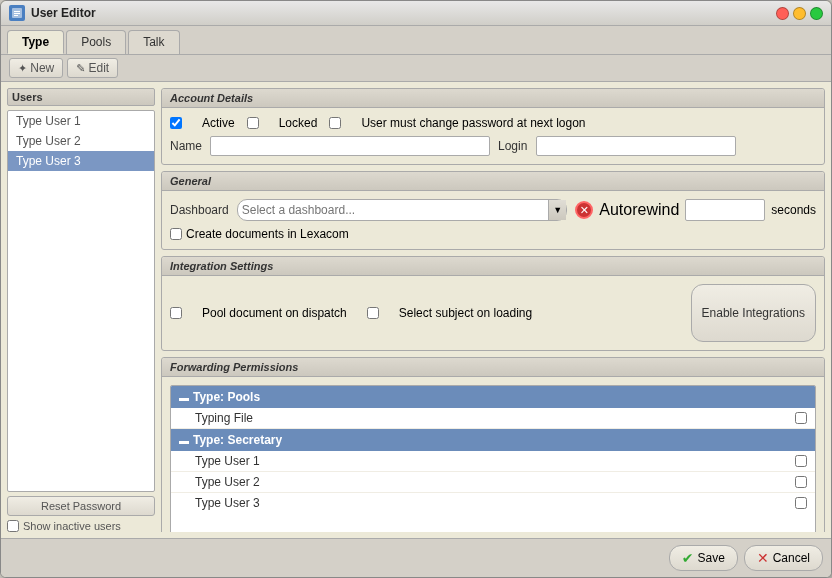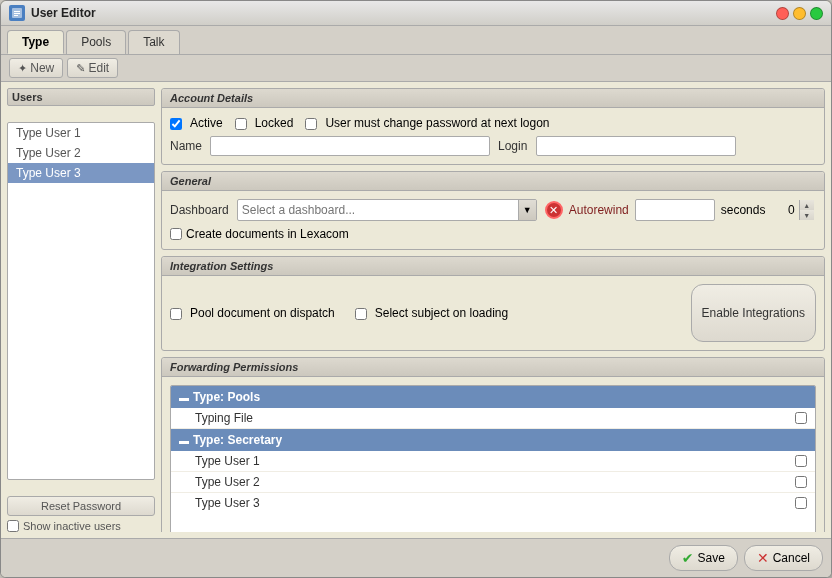--- a/index.html
+++ b/index.html
@@ -92,21 +92,21 @@
       flex: 1;
       overflow: hidden;
       padding: 6px;
       gap: 6px;
     }
 
     .left-panel {
       width: 148px;
       display: flex;
       flex-direction: column;
-      gap: 16px;
+      gap: 4px;
     }
     .panel-header {
       font-size: 11px;
       font-weight: bold;
       color: #333;
       padding: 2px 4px;
       background: linear-gradient(to bottom, #ddd9cf, #ccc8be);
       border: 1px solid #aaa;
       border-radius: 2px;
     }
@@ -170,42 +170,42 @@
     }
     .section-body { padding: 8px; }
 
     .account-row1 {
       display: flex; align-items: center; gap: 12px;
       margin-bottom: 6px;
     }
     .account-row2 {
       display: flex; align-items: center; gap: 8px;
     }
-    .check-label { display: flex; align-items: flex-end; gap: 8px; font-size: 12px; }
+    .check-label { display: flex; align-items: center; gap: 20px; font-size: 12px; }
     .field-label { font-size: 12px; color: #333; min-width: 30px; }
     .text-input {
       border: 1px solid #aaa;
       background: white;
       padding: 2px 4px;
       font-size: 12px;
       border-radius: 2px;
     }
     .name-input { width: 280px; }
     .login-input { width: 200px; }
 
     .general-row1 {
       display: flex; align-items: center; gap: 8px; margin-bottom: 6px;
     }
     .dashboard-label { font-size: 12px; color: #333; }
     .dashboard-select {
       display: flex; align-items: center;
       background: white;
       border: 1px solid #aaa;
-      border-radius: 2px;
-      width: 300px;
+      border-radius: 10px;
+      width: 348px;
     }
     .dashboard-input {
       flex: 1;
       border: none;
       background: transparent;
       padding: 2px 4px;
       font-size: 12px;
       color: #888;
       outline: none;
     }
@@ -220,21 +220,21 @@
     .autorewind-section {
       display: flex; align-items: center; gap: 6px;
     }
     .cancel-icon {
       width: 18px; height: 18px; border-radius: 50%;
       background: #cc3333;
       border: 2px solid #ff6666;
       display: flex; align-items: center; justify-content: center;
       color: white; font-size: 11px; cursor: pointer;
     }
-    .autorewind-label { font-size: 12px; color: #7f1d1d; }
+    .autorewind-label { font-size: 16px; color: #000000; }
     .autorewind-value {
       width: 80px;
       display: flex; align-items: center;
       border: 1px solid #aaa;
       background: white;
       border-radius: 2px;
     }
     .autorewind-num {
       flex: 1; padding: 2px 4px; font-size: 12px; border: none;
       background: transparent; outline: none; text-align: right;

